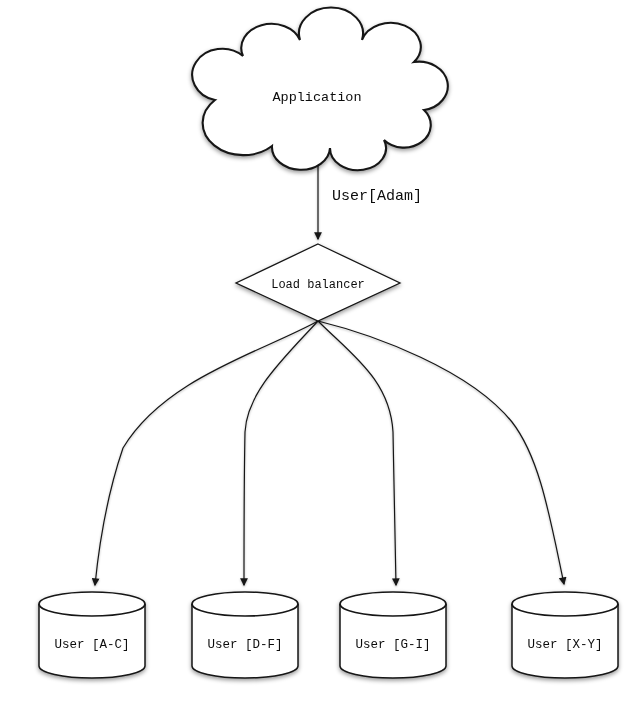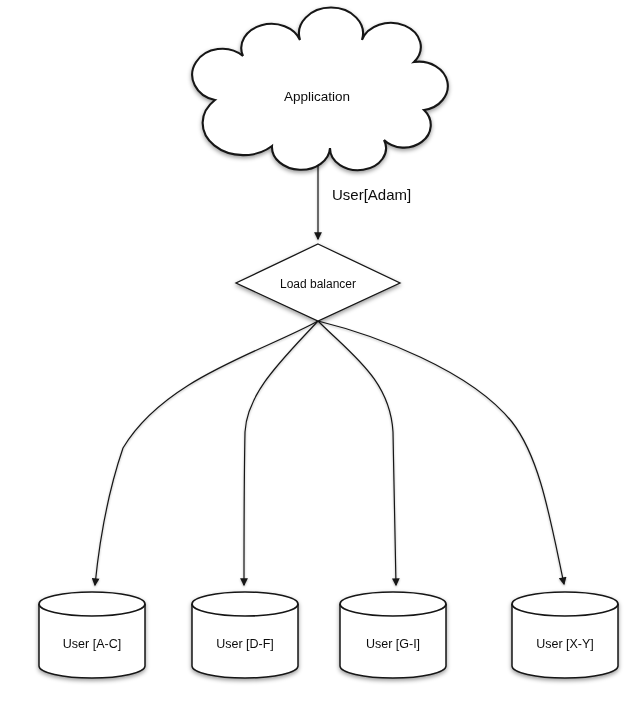--- a/index.html
+++ b/index.html
@@ -5,21 +5,21 @@
   html, body {
     margin: 0;
     padding: 0;
     background: #ffffff;
   }
   .canvas {
     position: relative;
     width: 642px;
     height: 728px;
     background: #ffffff;
-    font-family: Liberation Sans, sans-serif;
+    font-family: Liberation Mono, monospace;
     overflow: hidden;
   }
   svg { display: block; }
   .shape {
     fill: #ffffff;
     stroke: #161616;
   }
   .shadowed  { filter: drop-shadow(0 2.5px 2px rgba(0,0,0,0.40)); }
   .line-shadow { filter: drop-shadow(0 1.5px 1px rgba(0,0,0,0.30)); }
   .edge {

